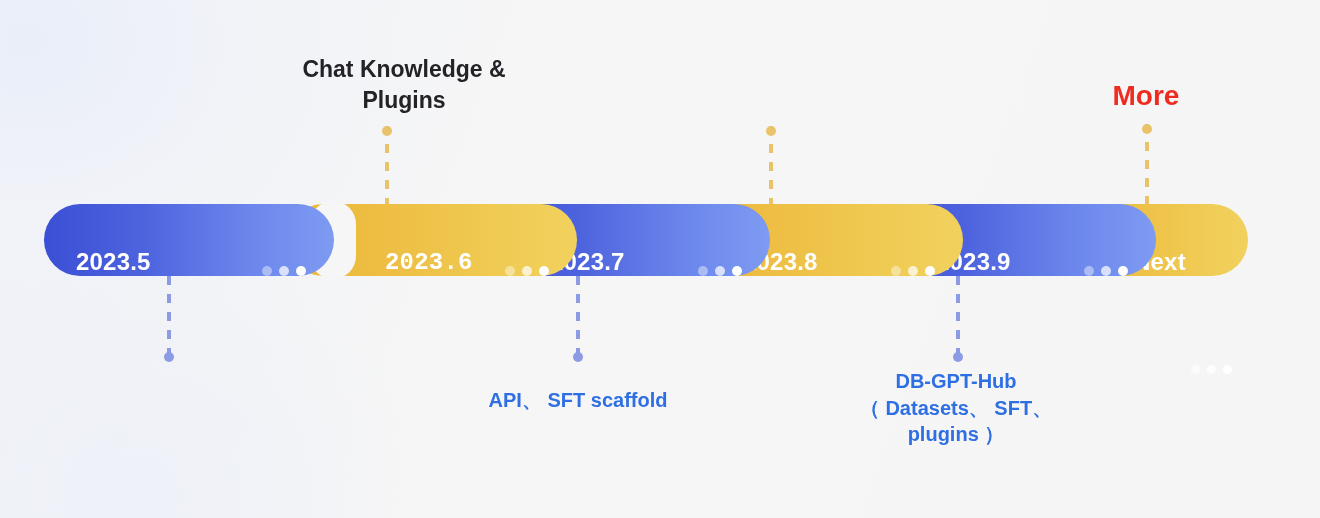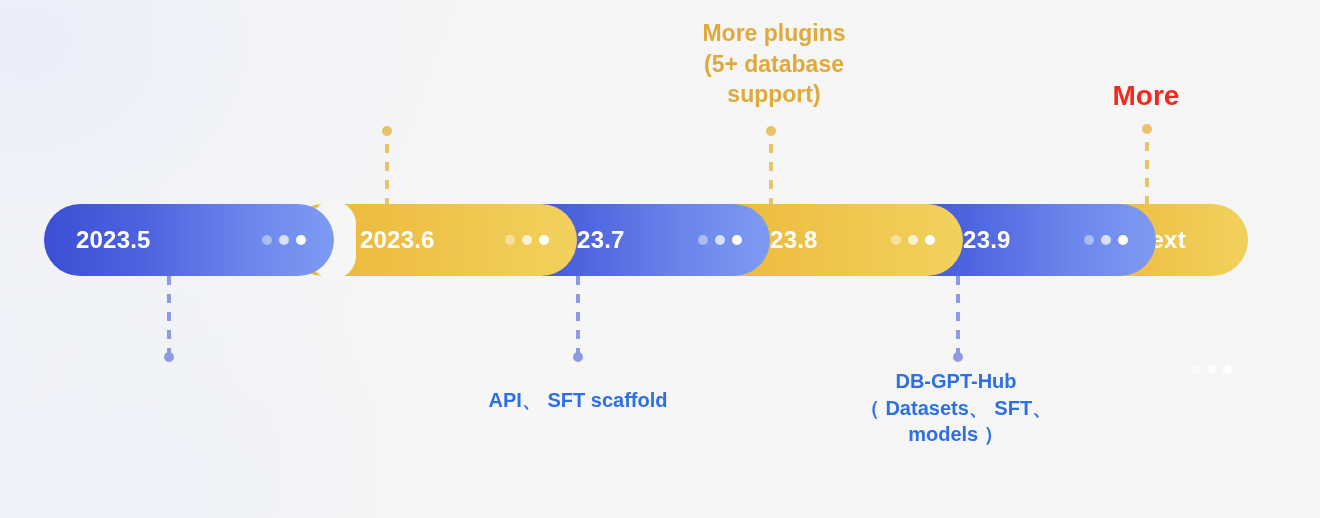--- a/index.html
+++ b/index.html
@@ -32,21 +32,21 @@
     width: 1204px;
     height: 72px;
   }
 
   .seg {
     position: absolute;
     top: 0;
     height: 72px;
     border-radius: 36px;
     display: flex;
-    align-items: center;
+    align-items: flex-end;
     box-sizing: border-box;
   }
   .seg.blue  { background: linear-gradient(90deg, #3a4fd4 0%, #4d63de 34%, #6c87ec 72%, #7e9bf2 100%); }
   .seg.gold  { background: linear-gradient(90deg, #eab73b 0%, #eec045 40%, #f0cc55 78%, #f1d15d 100%); }
 
   .seg-label {
     color: #ffffff;
     font-size: 24px;
     font-weight: bold;
     letter-spacing: .2px;
@@ -139,29 +139,28 @@
   }
   #deco-dots i:nth-child(1) { opacity: .55; }
   #deco-dots i:nth-child(2) { opacity: .8; }
   #deco-dots i:nth-child(3) { opacity: 1; }
 </style>
 </head>
 <body>
 
 <div id="root">
 
+  <div class="callout top-dark" style="left:256px; top:54px; width:296px;">Chat Knowledge &amp;
+Plugins</div>
 
   <div class="conn up gold-c" style="left:385px; top:126px; height:80px;">
     <div class="line"></div>
     <div class="knob"></div>
   </div>
 
-  <div class="callout top-gold" style="left:652px; top:18px; width:244px;">More plugins
-(5+ database
-support)</div>
 
   <div class="conn up gold-c" style="left:769px; top:126px; height:80px;">
     <div class="line"></div>
     <div class="knob"></div>
   </div>
 
   <div class="callout top-red" style="left:1066px; top:77px; width:160px;">More</div>
 
   <div class="conn up gold-c" style="left:1145px; top:124px; height:82px;">
     <div class="line"></div>
@@ -174,21 +173,21 @@
       <span class="seg-label" style="margin-left:32px;">2023.5</span>
       <span class="dots" style="right:28px;">
         <i></i>
           <i></i>
           <i></i>
       </span>
     </div>
     <div class="notch" style="left:266px; z-index:11;"></div>
 
     <div class="seg gold" style="left:243px; width:290px; z-index:10;">
-      <span class="seg-label" style="margin-left:73px;">2023.6</span>
+      <span class="seg-label" style="margin-left:98px;font-family:Liberation Mono, monospace;">2023.6</span>
       <span class="dots" style="right:28px;">
         <i></i>
           <i></i>
           <i></i>
       </span>
     </div>
     <div class="notch" style="left:459px; z-index:9;"></div>
 
     <div class="seg blue" style="left:436px; width:290px; z-index:8;">
       <span class="seg-label" style="margin-left:70px;">2023.7</span>
@@ -236,21 +235,21 @@
     <div class="knob"></div>
   </div>
   <div class="callout bottom-blue" style="left:458px; top:387px; width:240px;">API、 SFT scaffold</div>
 
   <div class="conn down blue-c" style="left:956px; top:276px; height:86px;">
     <div class="line"></div>
     <div class="knob"></div>
   </div>
   <div class="callout bottom-blue" style="left:836px; top:368px; width:240px;">DB-GPT-Hub
 （ Datasets、 SFT、
-models ）</div>
+plugins ）</div>
 
   <div id="deco-dots">
     <i></i>
       <i></i>
       <i></i>
   </div>
 
 </div>
 
 </body></html>

